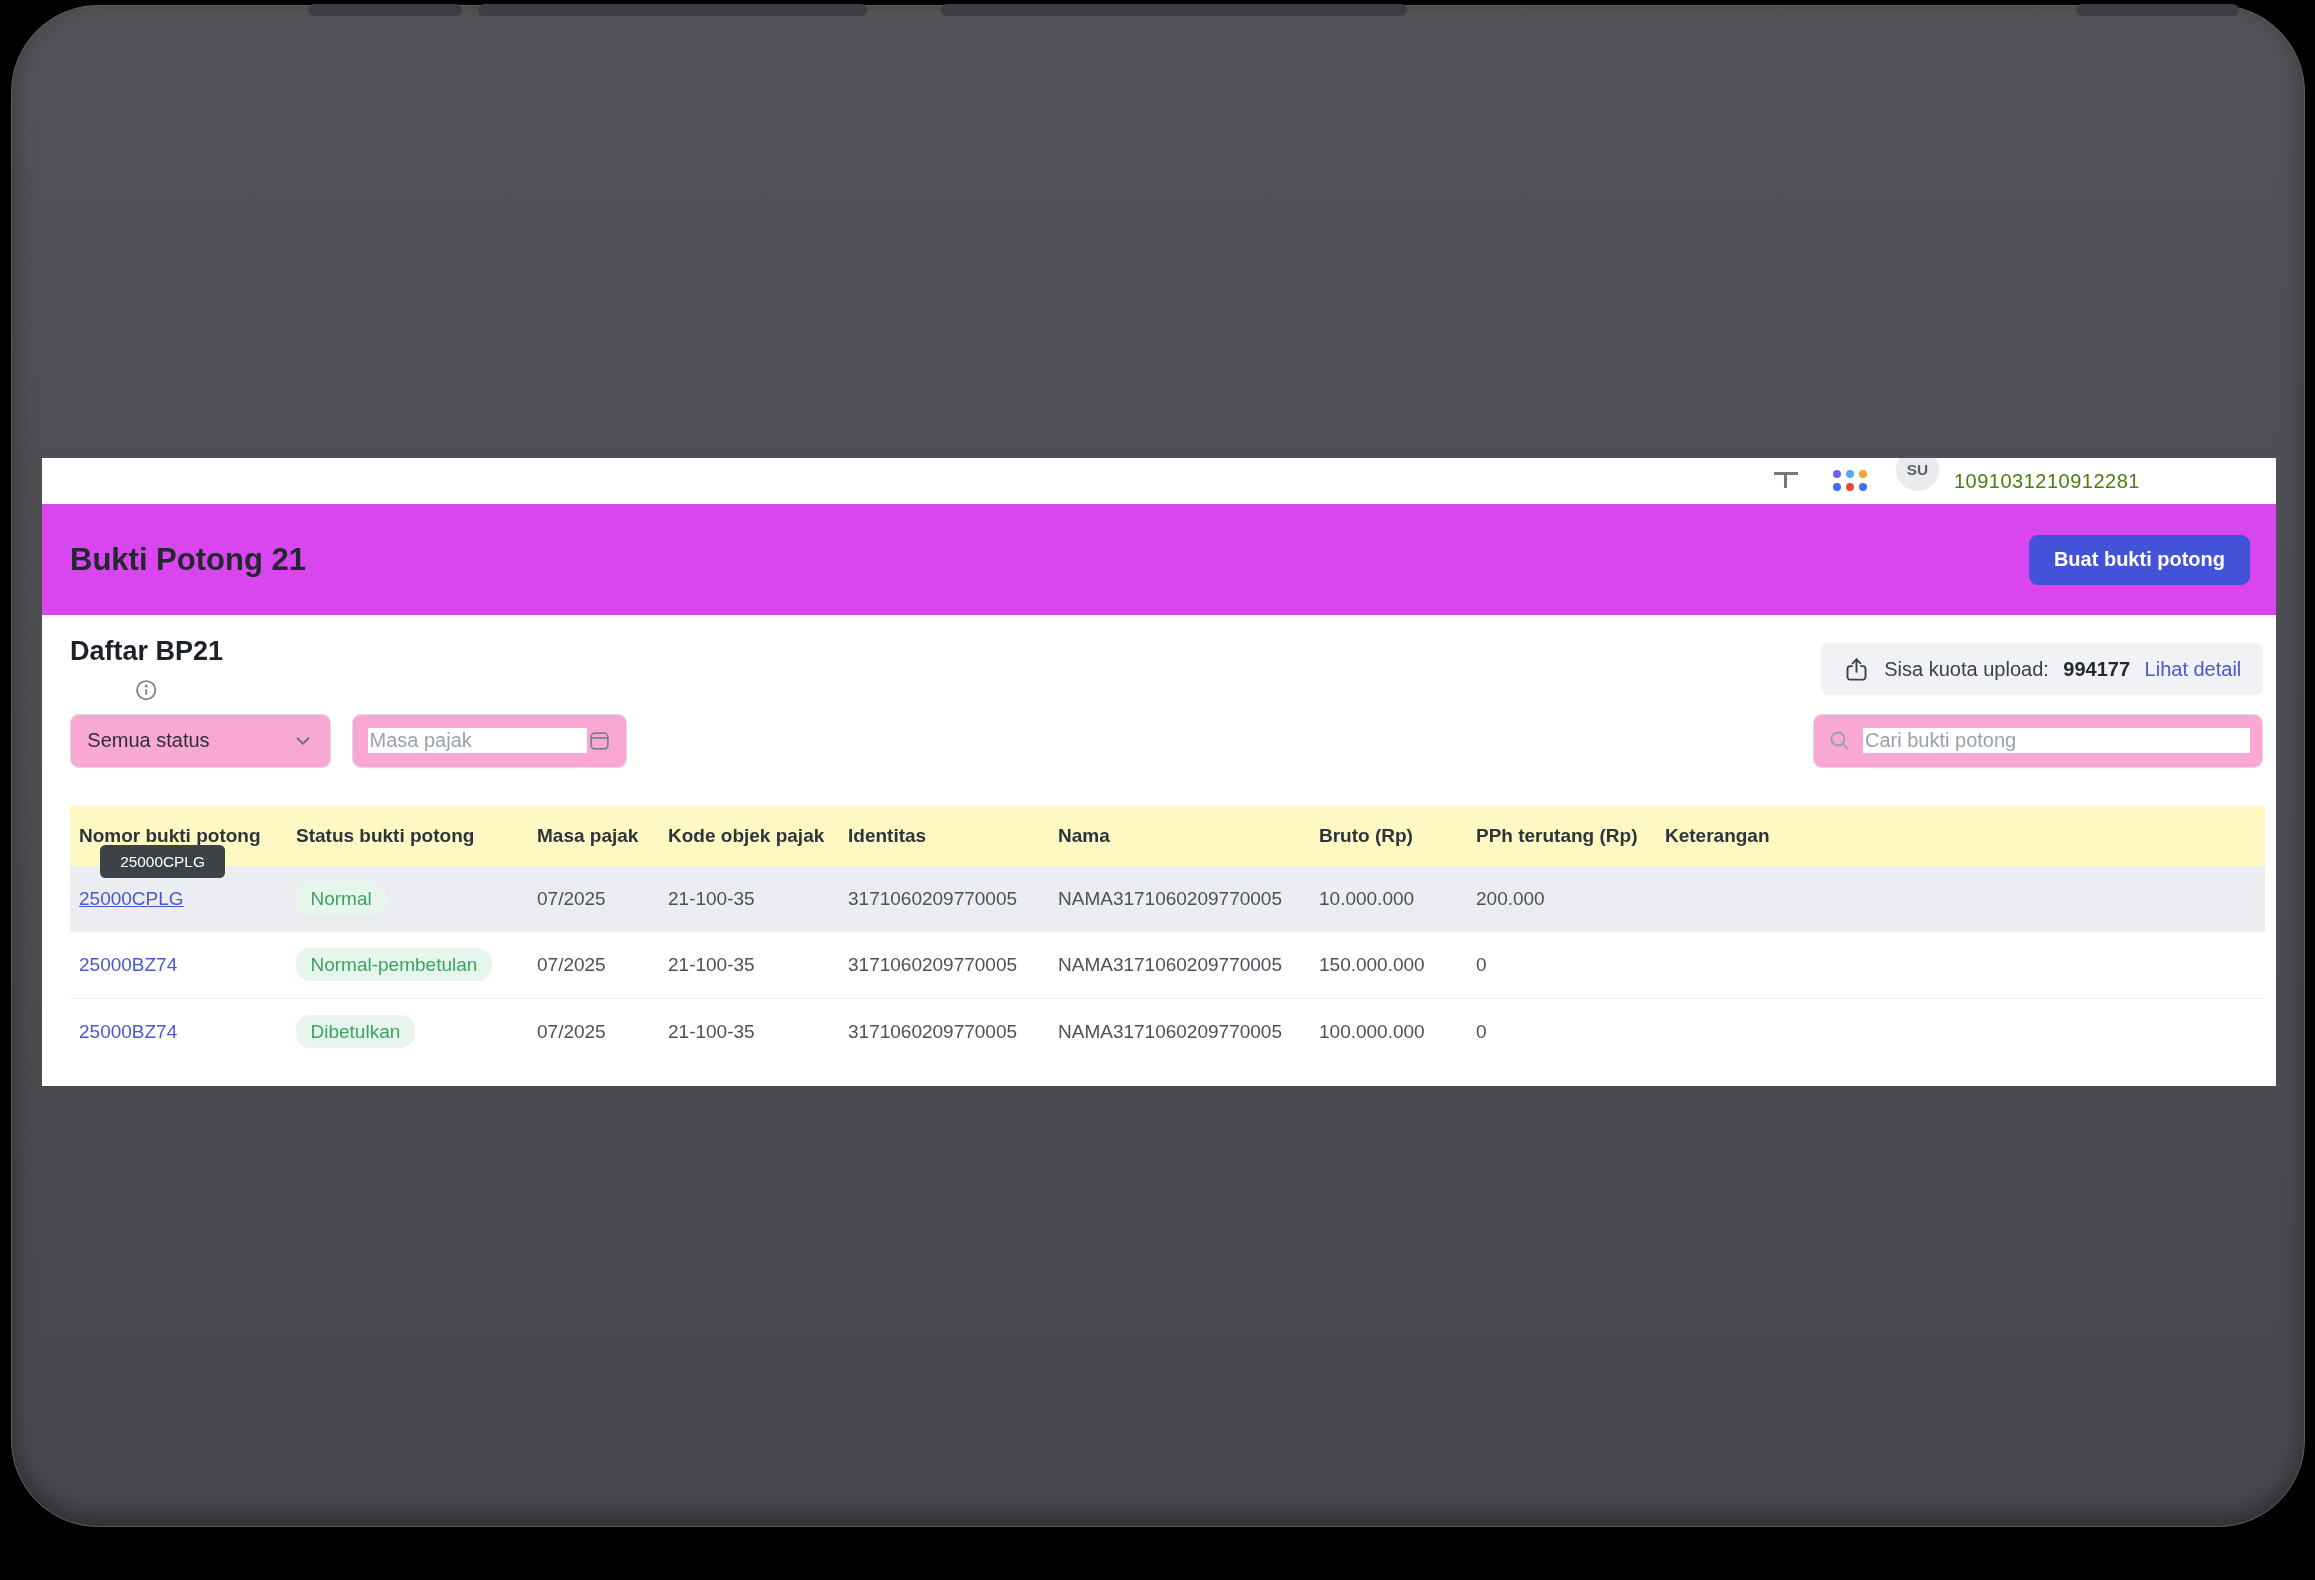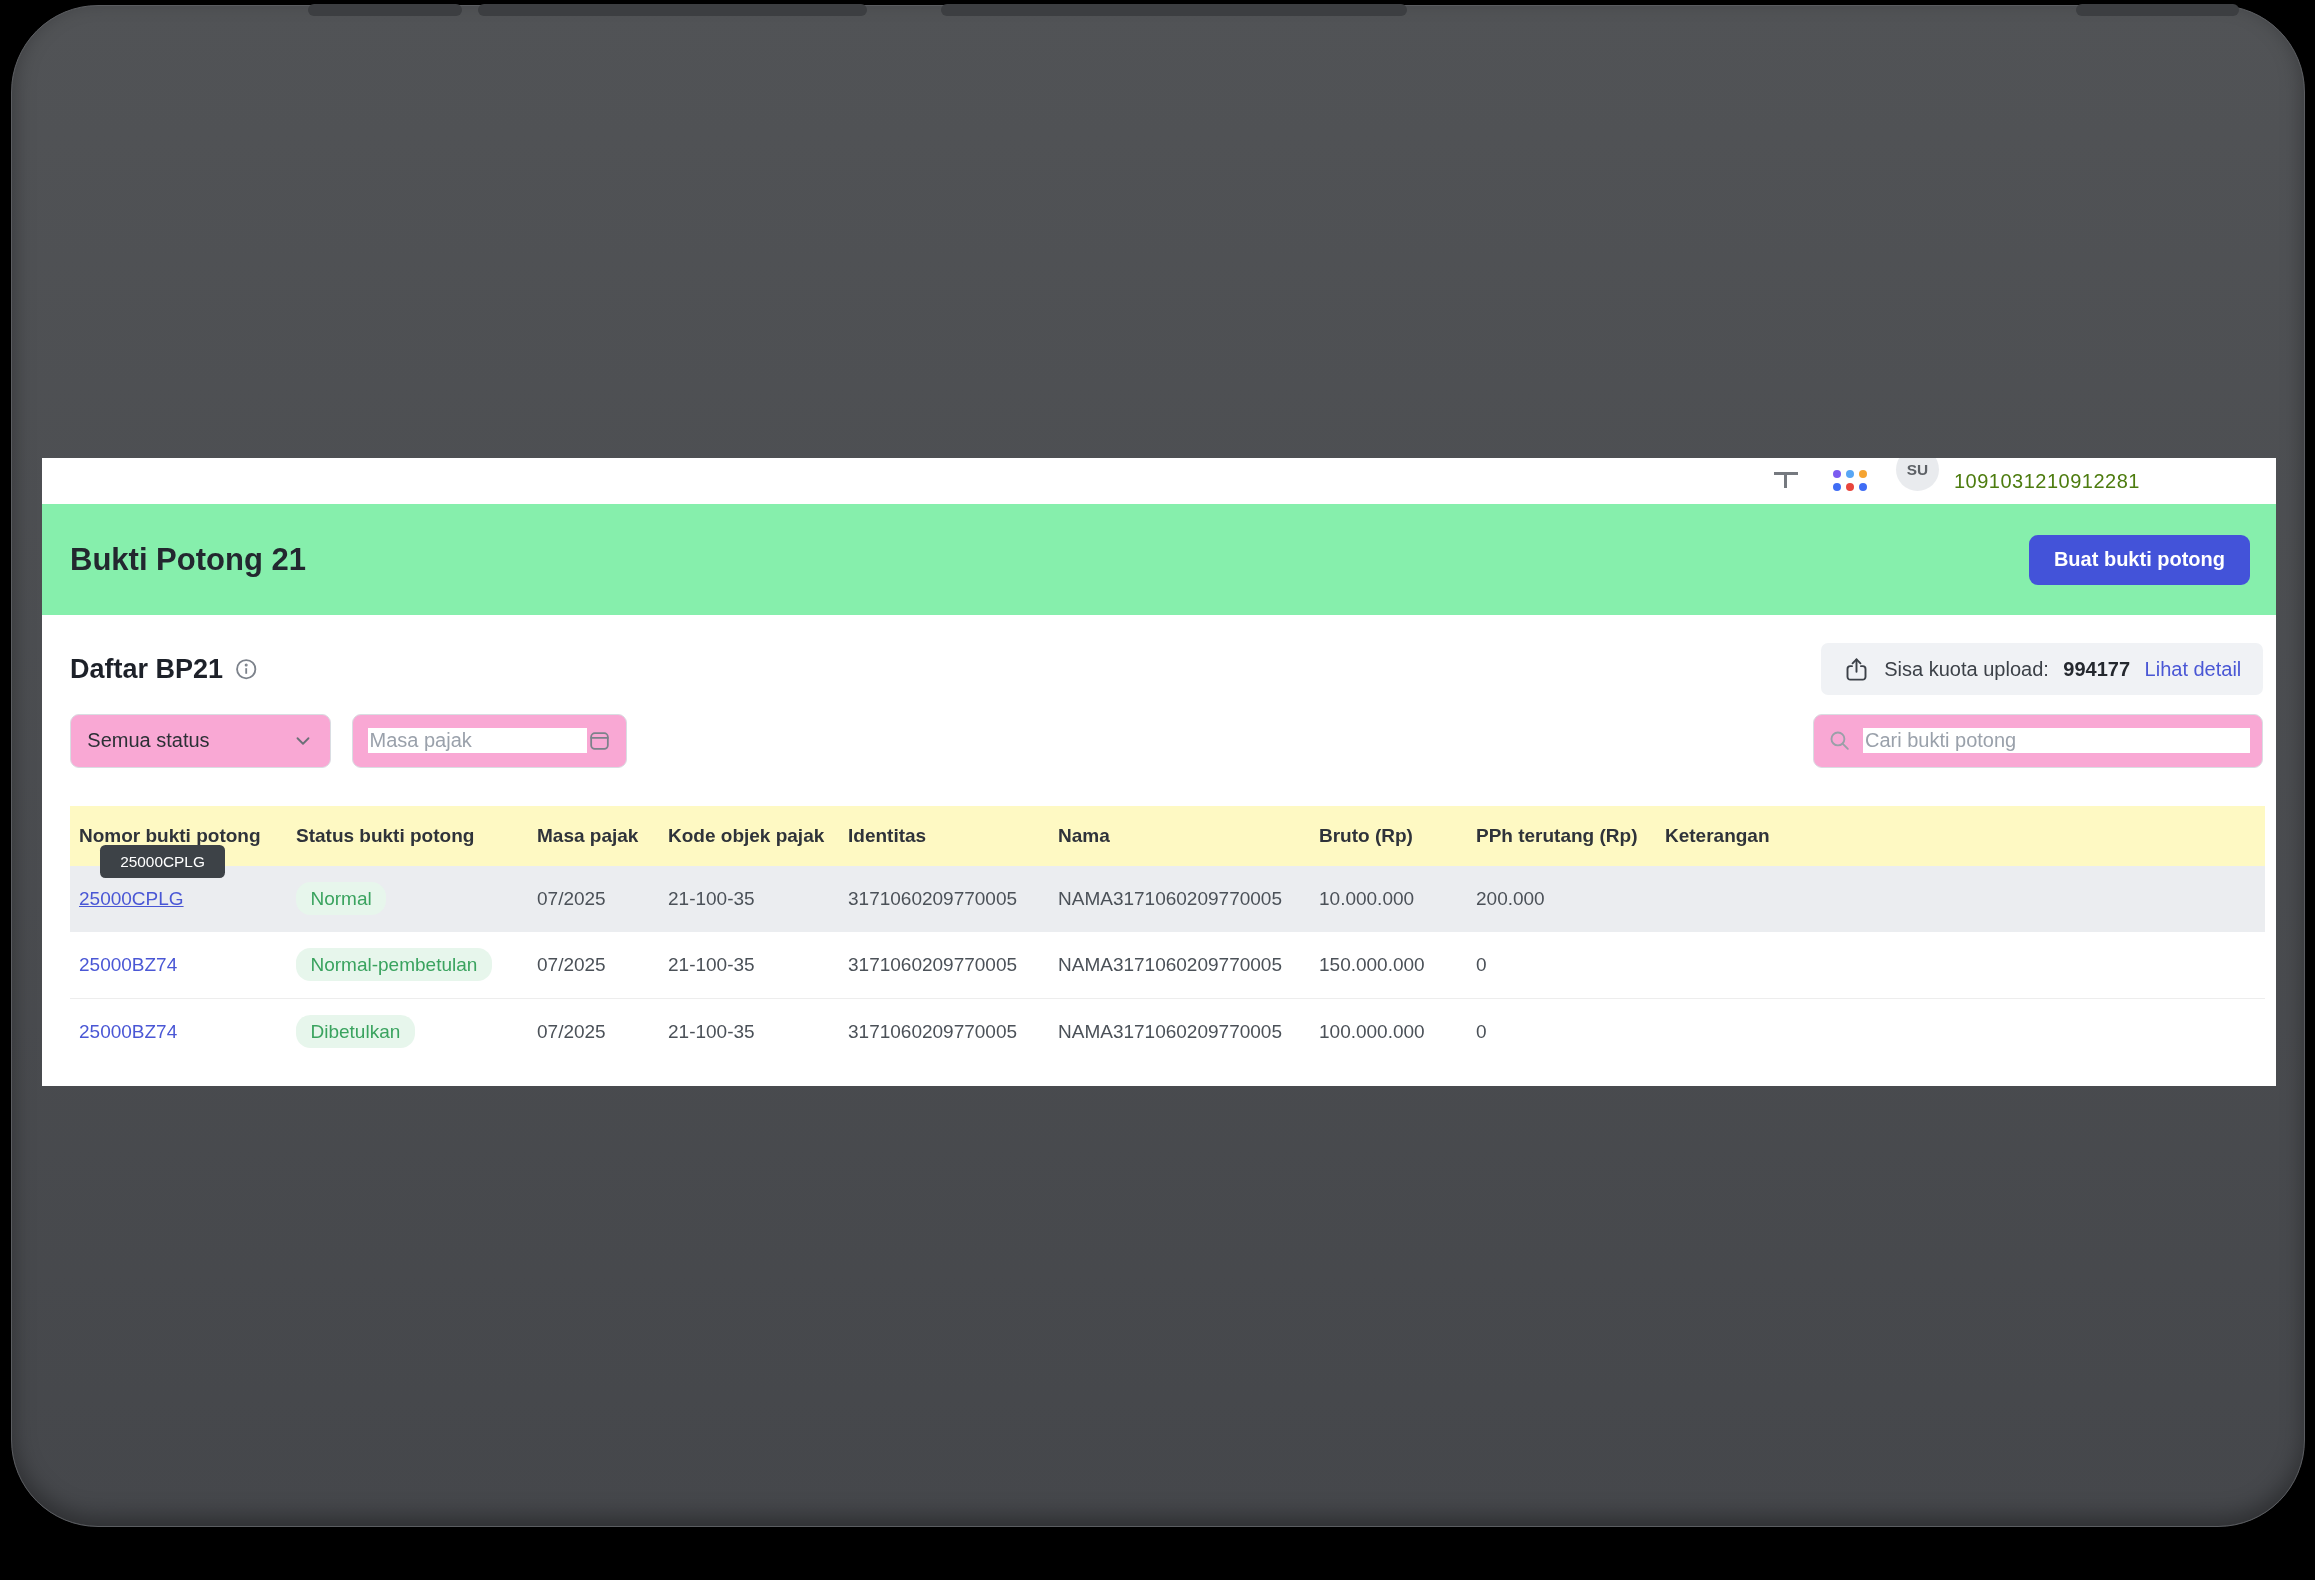--- a/index.html
+++ b/index.html
@@ -21,30 +21,30 @@
   .dots{position:absolute;left:1788px;top:10px;width:40px;height:25px;display:grid;
         grid-template-columns:repeat(3,1fr);grid-template-rows:repeat(2,1fr);align-items:center;justify-items:center;}
   .dot{width:8.1px;height:8.1px;border-radius:50%;}
   .avatar{position:absolute;left:1854px;top:-10px;width:43px;height:43px;border-radius:50%;
           background:#e9ebee;color:#5d6166;font-size:15.4px;font-weight:bold;
           display:flex;align-items:center;justify-content:center;}
   .userid{position:absolute;left:1912px;top:0;height:46px;display:flex;align-items:center;
           font-size:20px;color:#4d7c0f;letter-spacing:0.5px;}
 
   
-  .pageheader{height:111px;background:#86efac;display:flex;align-items:center;
+  .pageheader{height:111px;background:#d946ef;display:flex;align-items:center;
               justify-content:space-between;padding:0 26px 0 28px;box-sizing:border-box;}
   .pagetitle{font-size:31px;font-weight:bold;color:#23272f;}
   .btn-primary{height:50px;padding:0 25px;background:#4353d9;color:#fff;border:none;border-radius:9px;
                font-size:20px;font-weight:bold;font-family:inherit;cursor:pointer;}
 
   
   .content{position:relative;padding:0 12.7px 0 28px;}
   .sectionrow{margin-top:33px;height:42px;display:flex;align-items:center;justify-content:space-between;}
-  .sectiontitle{display:flex;align-items:center;gap:11px;}
+  .sectiontitle{display:flex;align-items:center;gap:11px;flex-direction:column;}
   .sectiontitle .txt{font-size:27px;font-weight:bold;color:#1d2129;}
   .quota-pill{height:52px;background:#f0f2f5;border-radius:7.2px;display:flex;align-items:center;
               gap:14.5px;padding:0 22px;font-size:20px;color:#3c4148;}
   .quota-pill b{color:#24282e;}
   .link{color:#4a57d5;text-decoration:none;cursor:pointer;}
 
   .filters{margin-top:23.5px;height:54px;display:flex;align-items:center;}
   .field{height:54px;box-sizing:border-box;border:0.9px solid #d9dde2;border-radius:9px;background:#f9a8d4;
          display:flex;align-items:center;font-size:20px;color:#2c3036;}
   .select{width:261px;padding:0 16.3px;justify-content:space-between;cursor:pointer;}

